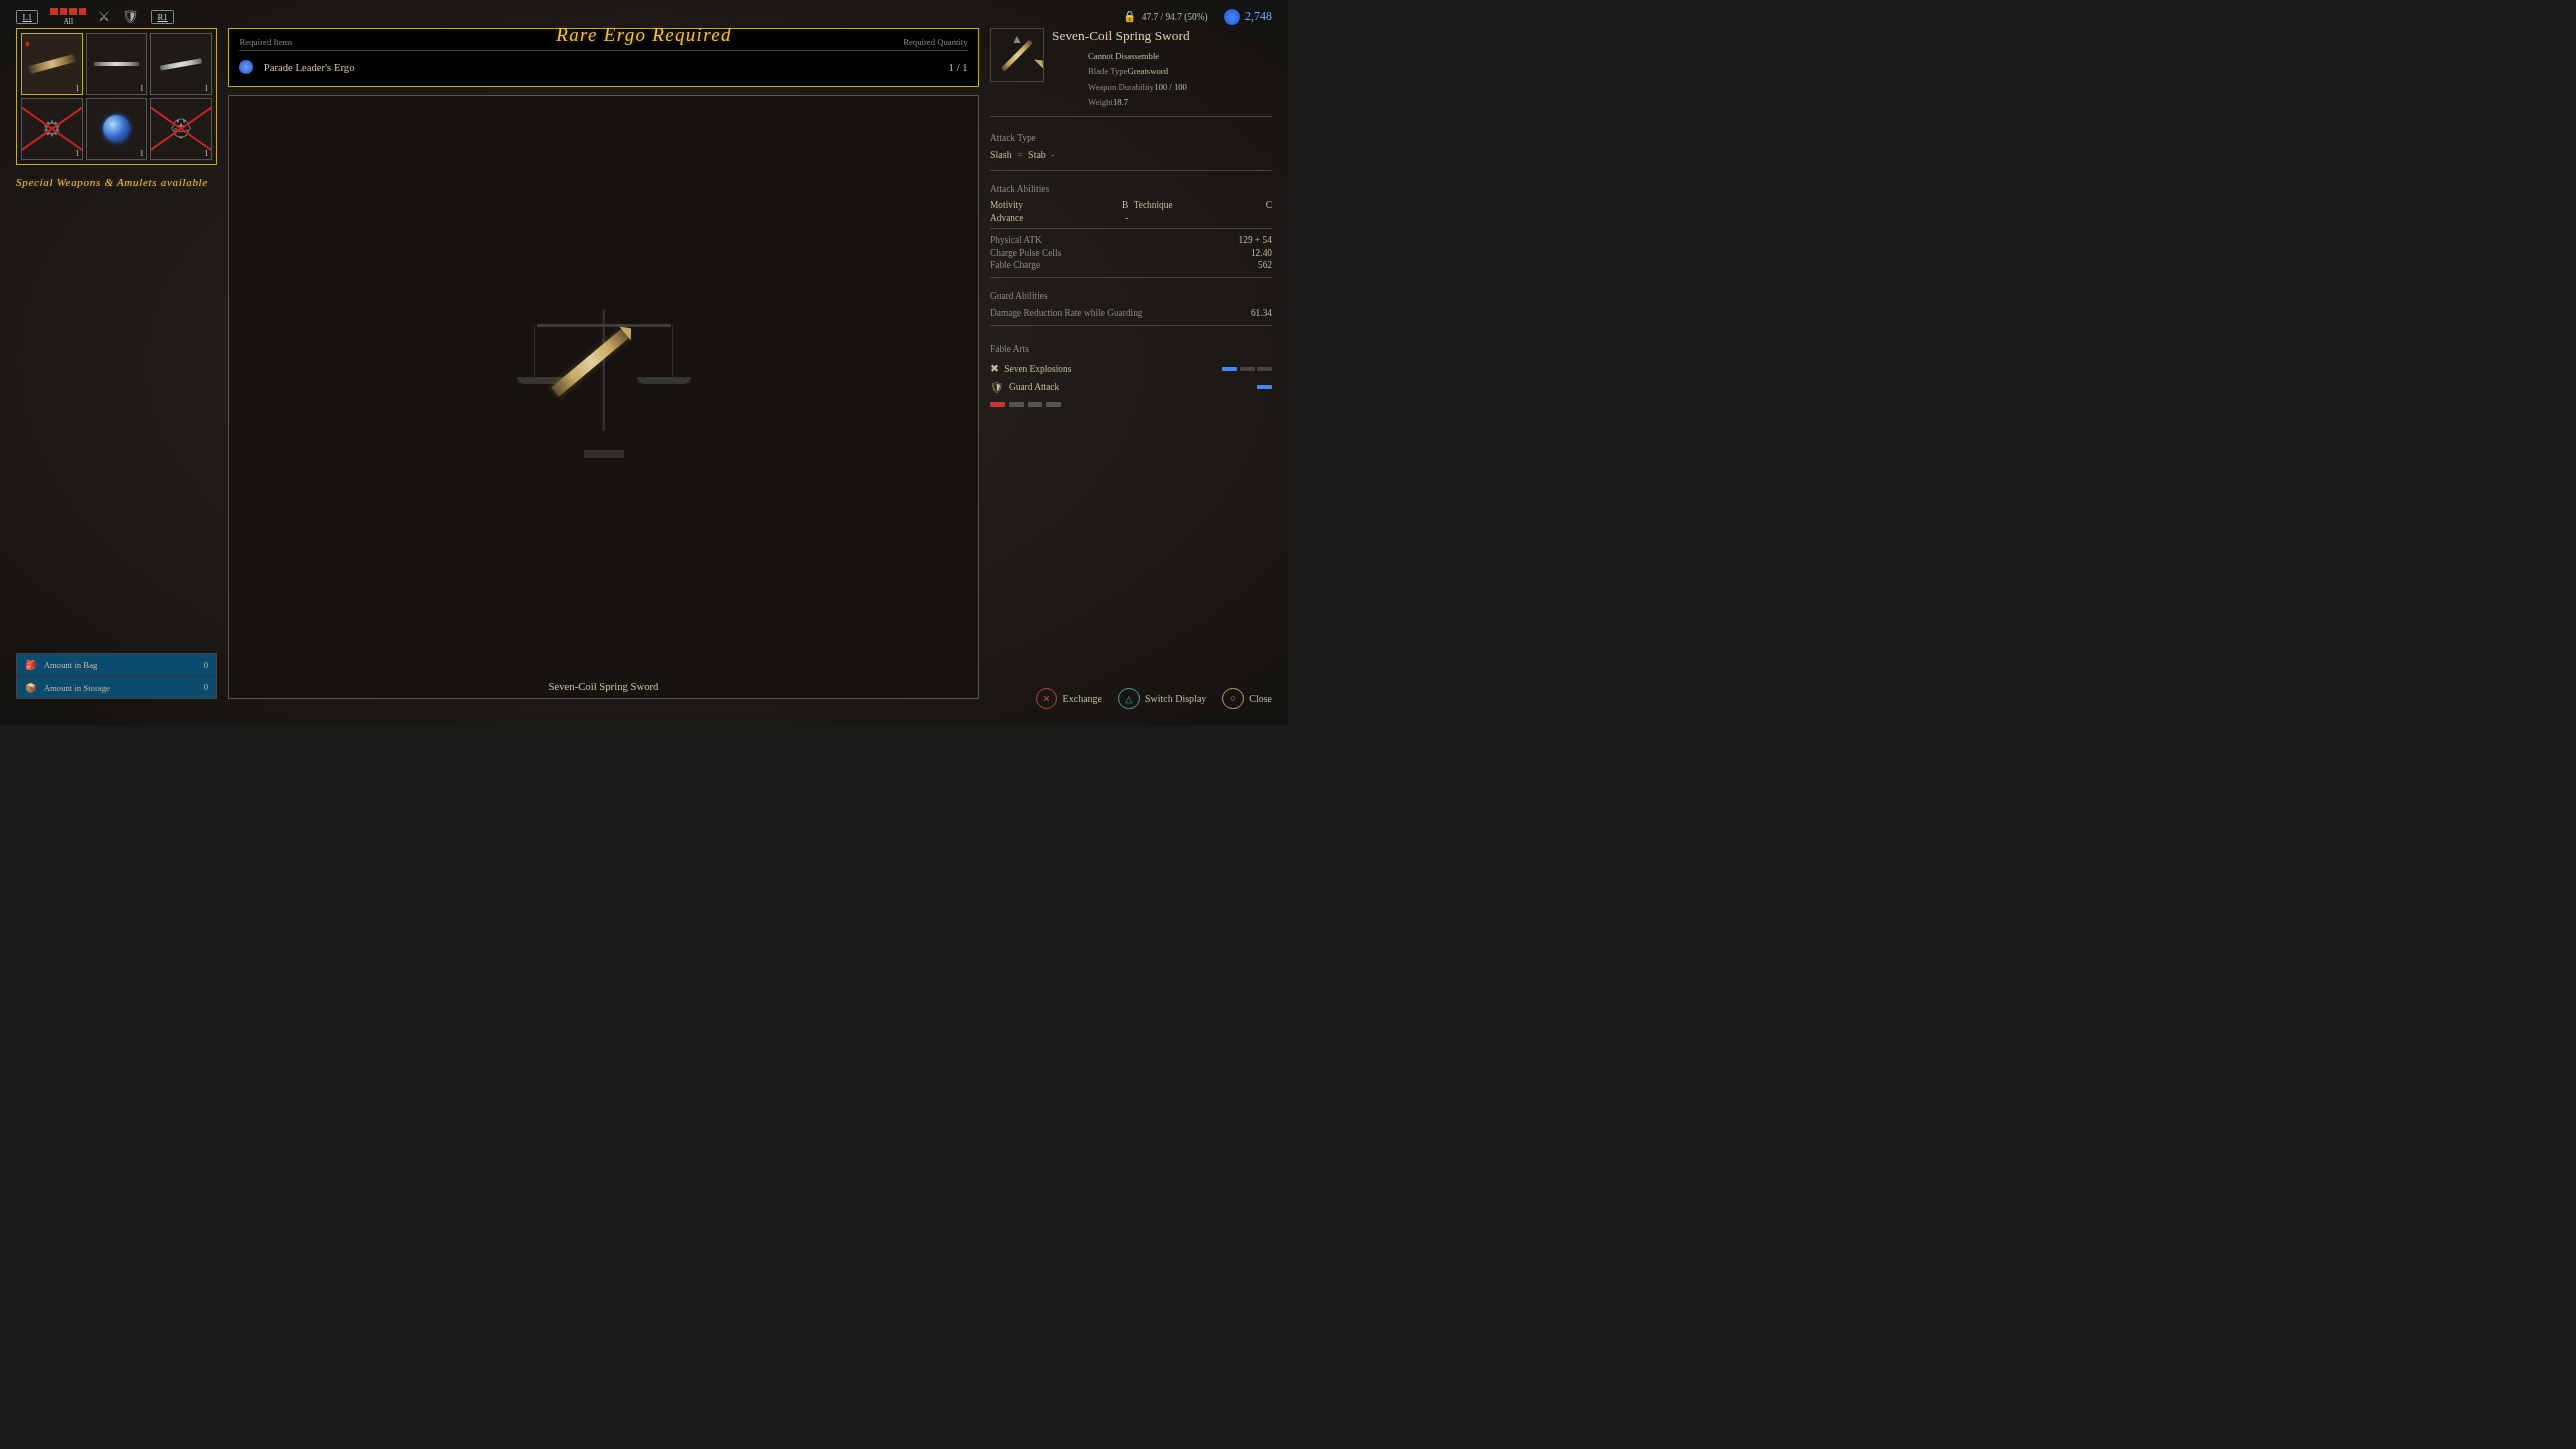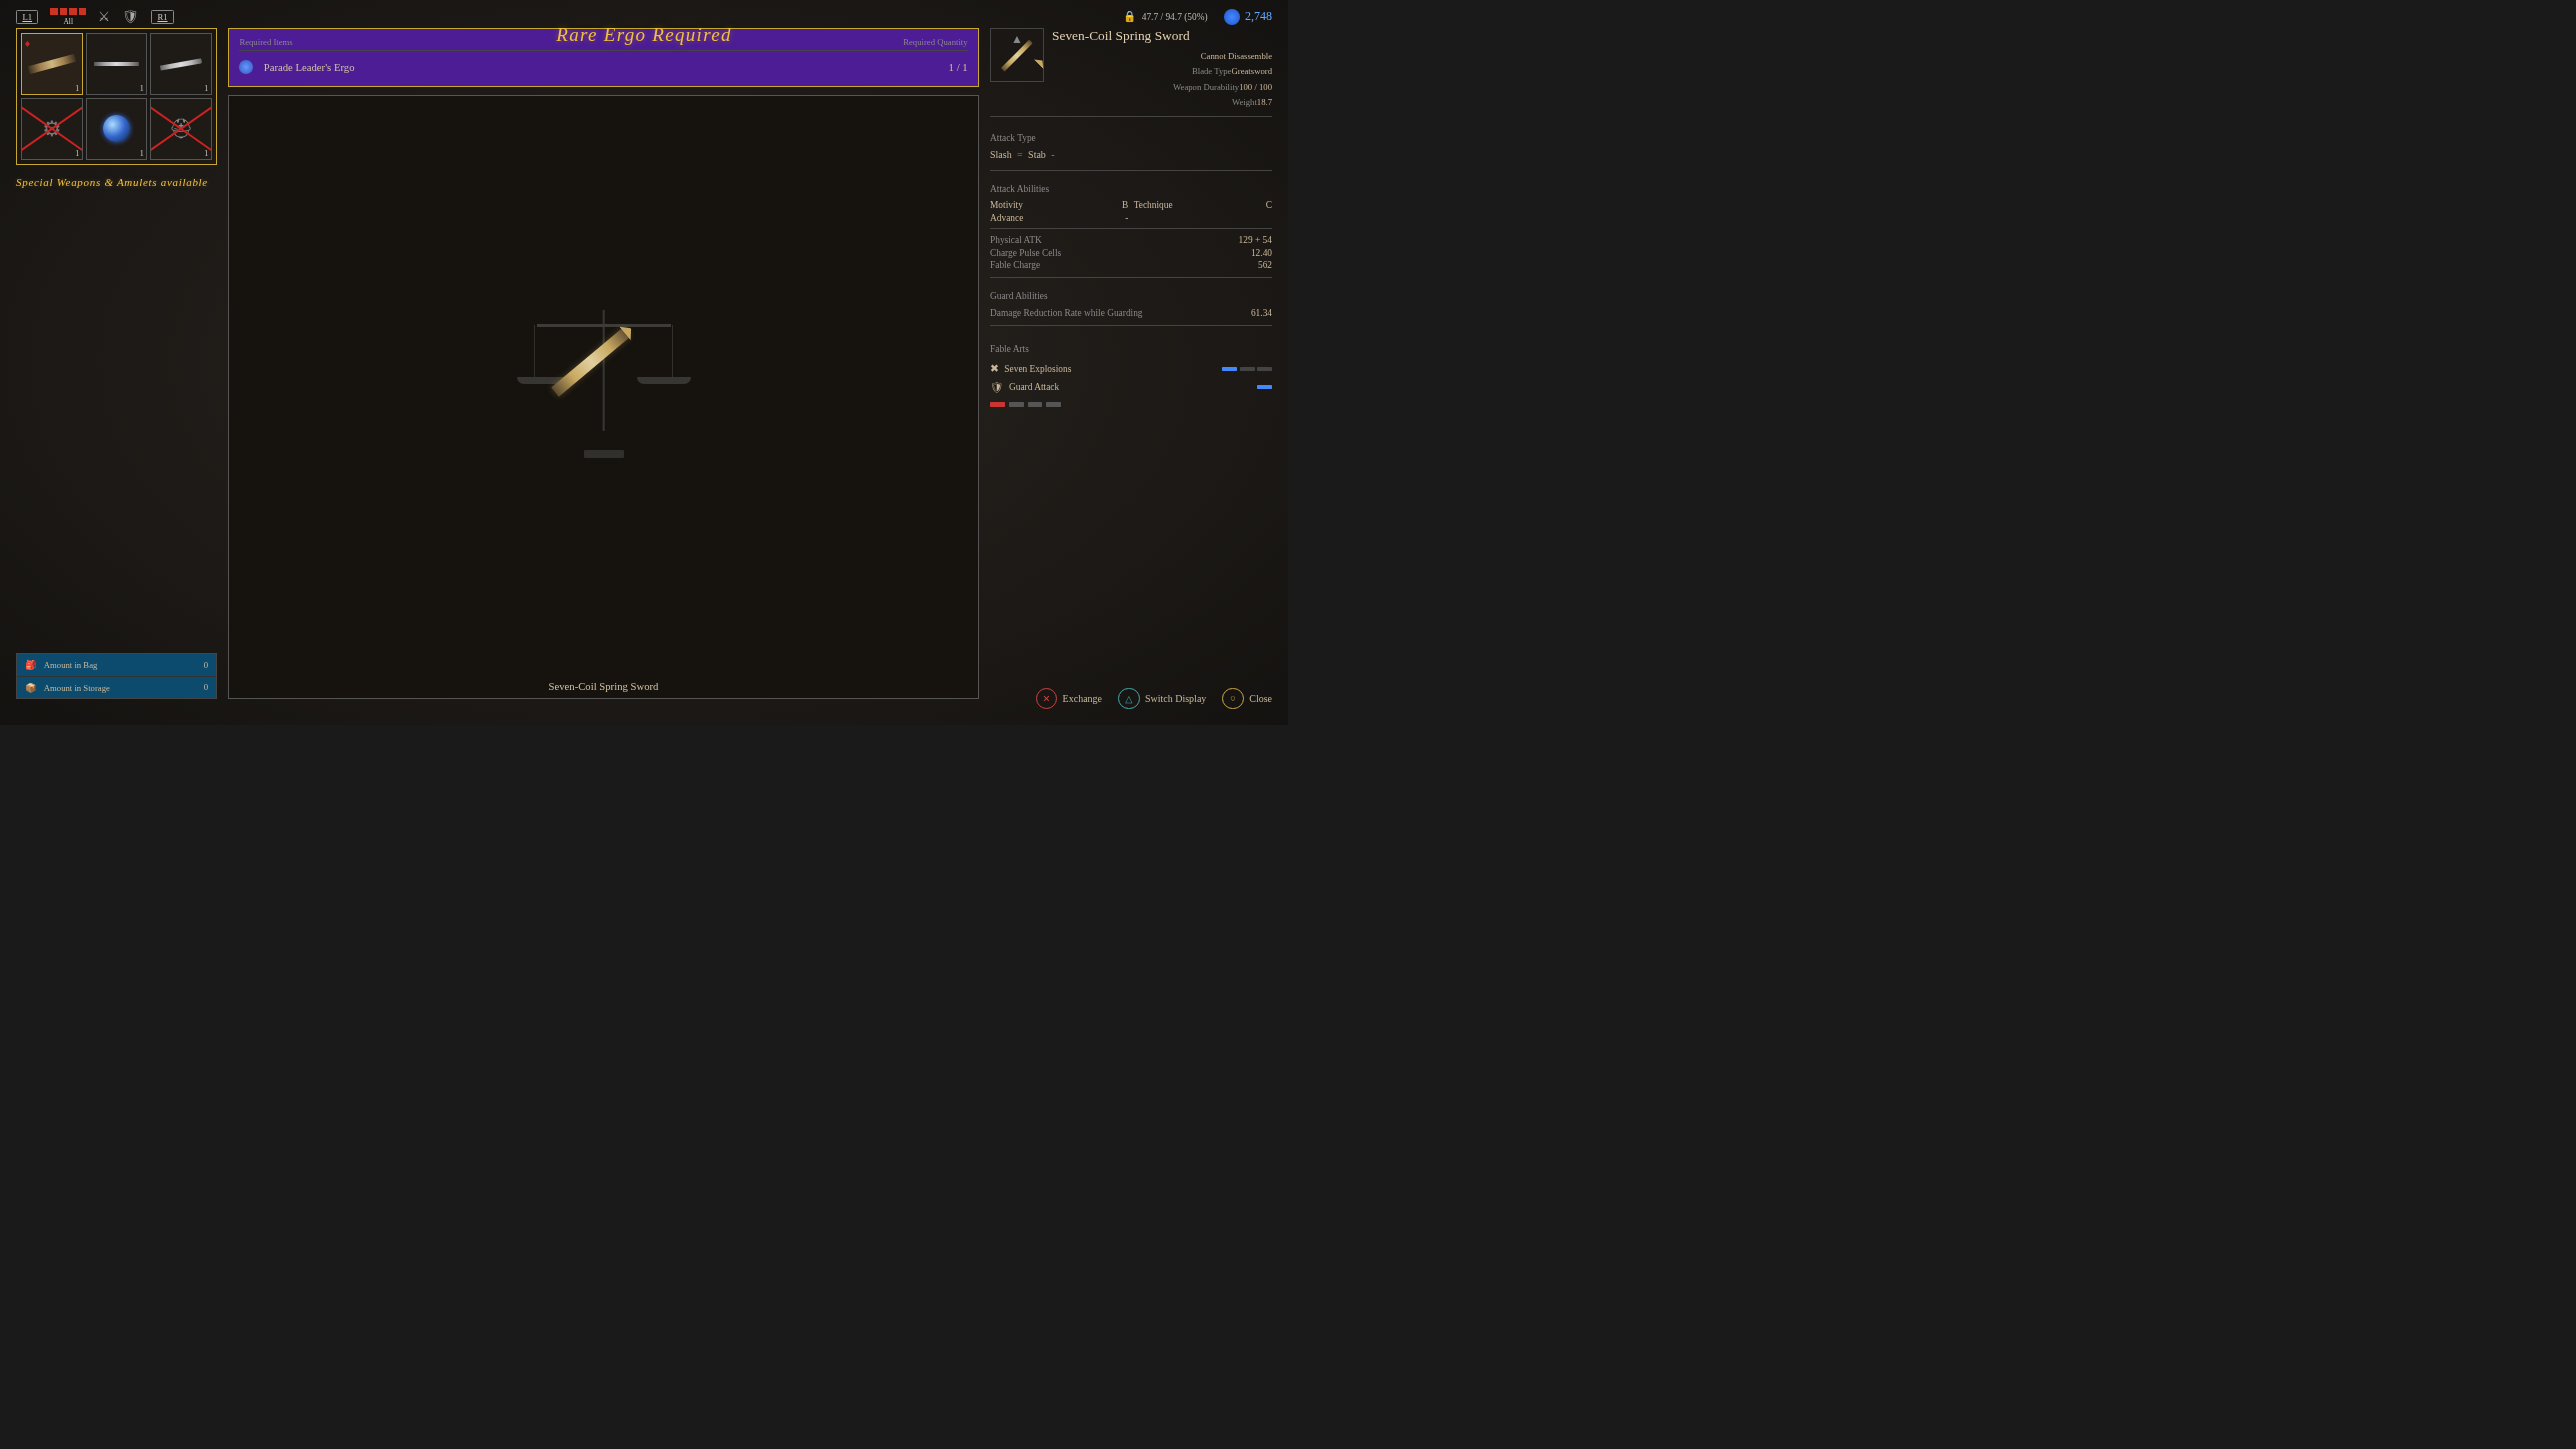--- a/index.html
+++ b/index.html
@@ -241,21 +241,21 @@
     
     .center-panel {
       flex: 1;
       display: flex;
       flex-direction: column;
       gap: 8px;
     }
 
     .required-box {
       border: 1.3px solid #c8a830;
-      background: #4c1d95;
+      background: #000000;
       padding: 8px 10.7px;
     }
 
     .required-header {
       display: flex;
       justify-content: space-between;
       font-size: 8.7px;
       color: #888;
       margin-bottom: 5.4px;
       padding-bottom: 2.7px;
@@ -478,23 +478,24 @@
     }
 
     .weapon-stats-header {
       display: flex;
       flex-direction: column;
       gap: 2.7px;
     }
 
     .stat-row {
       display: flex;
-      justify-content: flex-end;
+      justify-content: flex-start;
       font-size: 8.7px;
       padding: 1.3px 0;
+      margin-left: 36px;
     }
 
     .stat-label {
       color: #888;
     }
 
     .stat-value {
       color: #c8b89a;
     }
 

